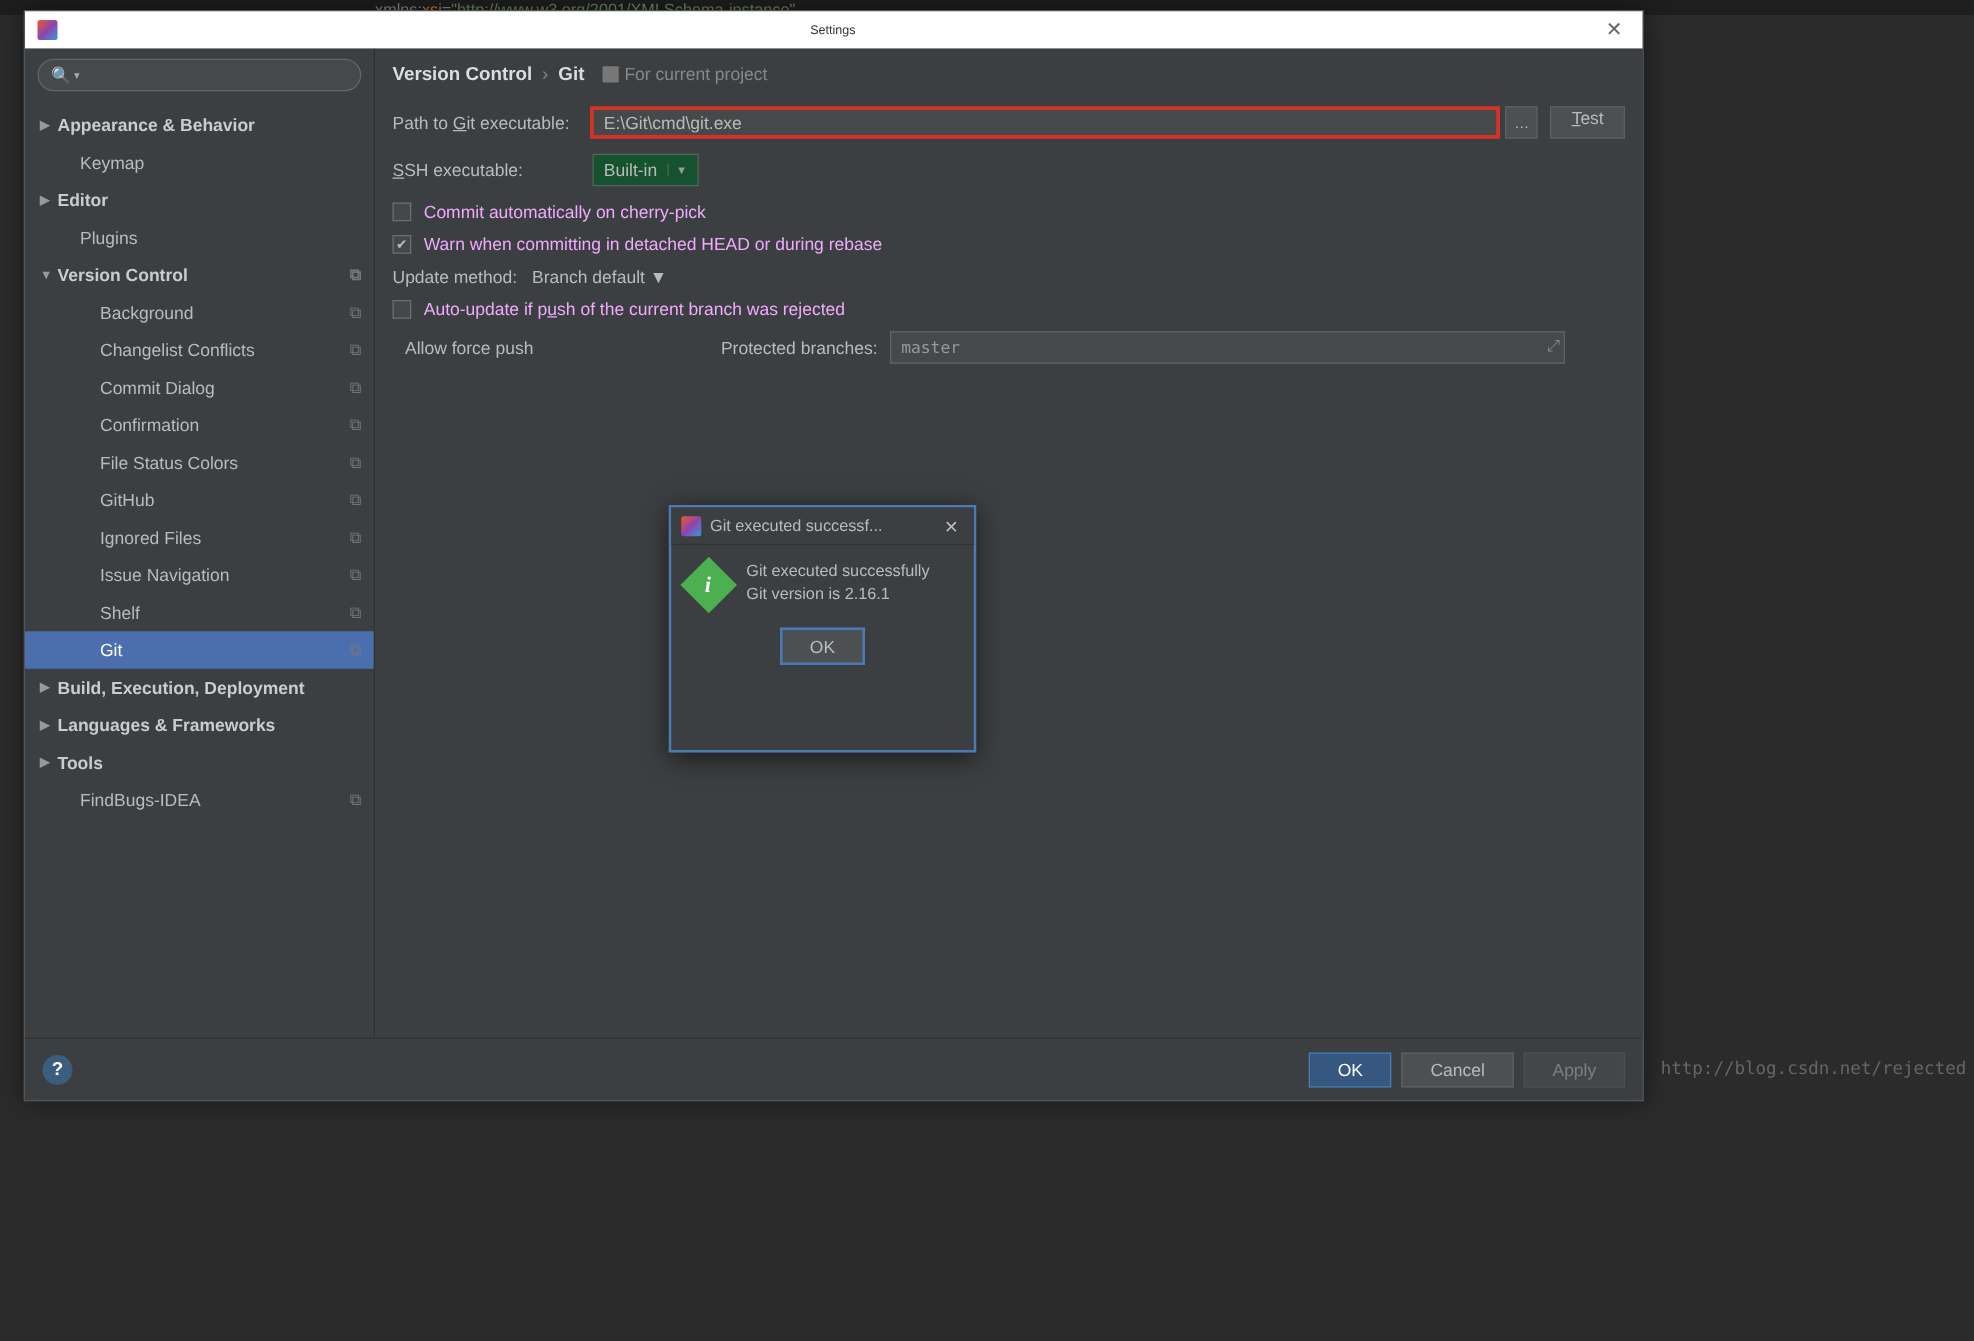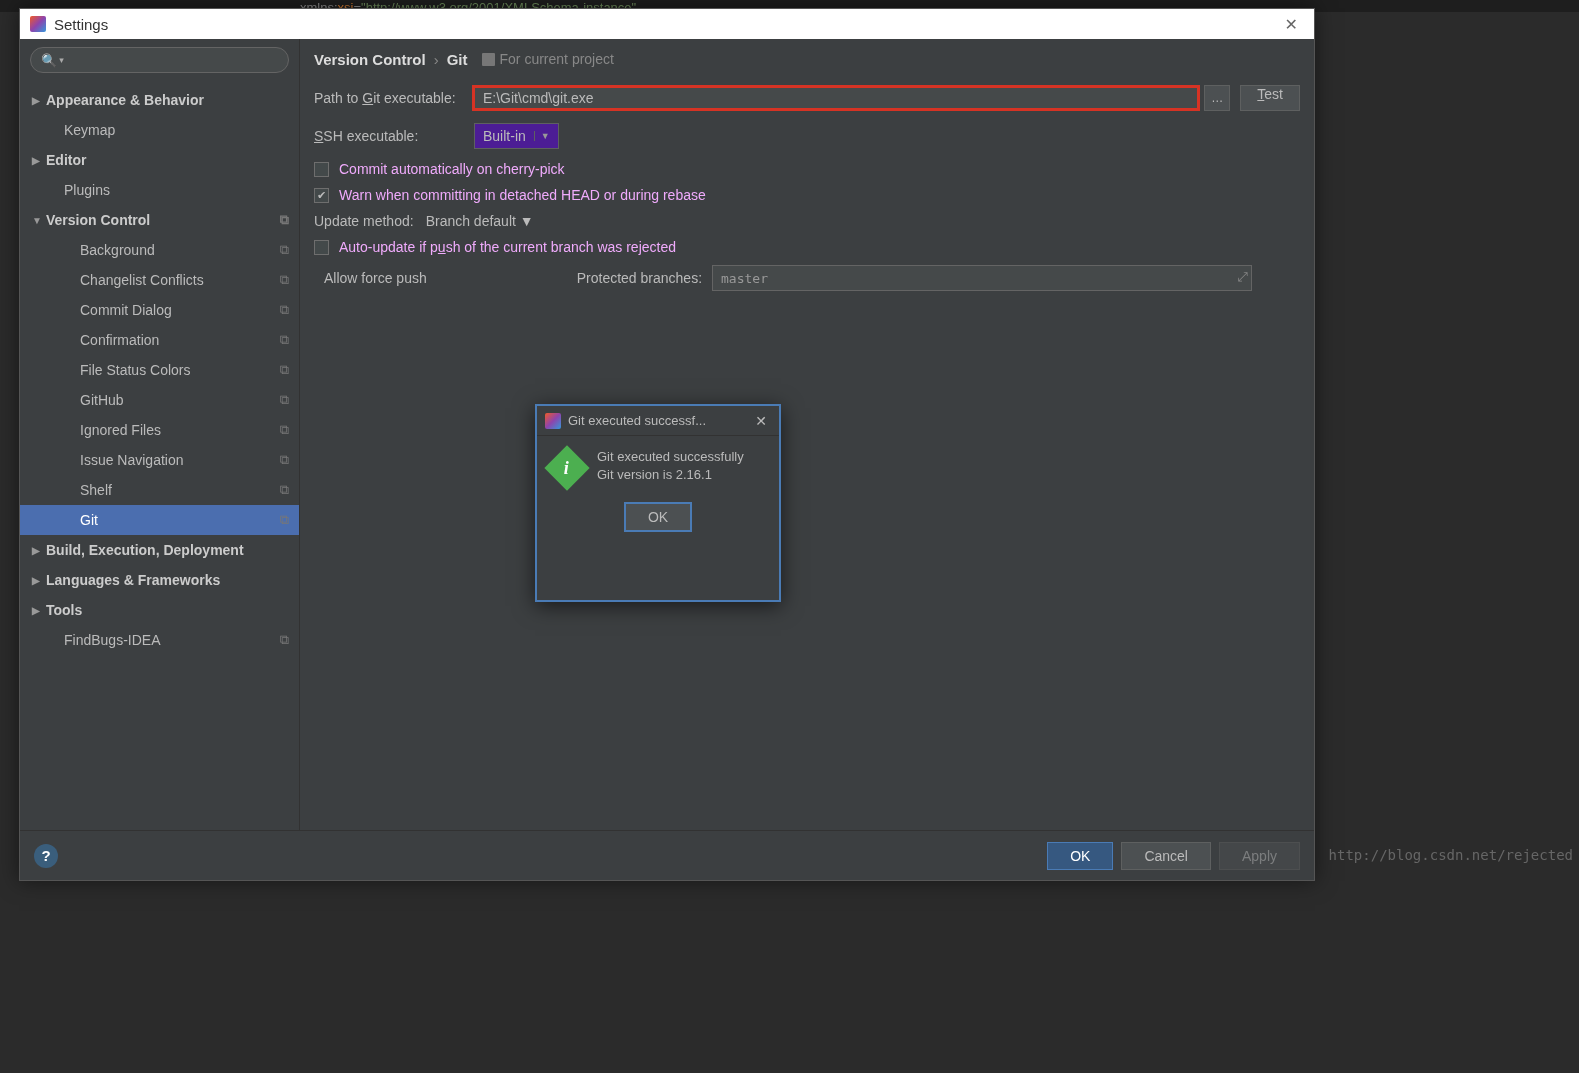--- a/index.html
+++ b/index.html
@@ -7,21 +7,21 @@
 .code-bg { position: absolute; top: 0; left: 0; right: 0; height: 12px; background: #1e1e1e; color: #888; font-family: monospace; font-size: 13px; padding-left: 300px; overflow: hidden; white-space: nowrap; }
 .code-bg .kw { color: #cc7832; }
 .code-bg .str { color: #6a8759; }
 .dialog {
   position: absolute; left: 19px; top: 8px; width: 1296px; height: 873px;
   background: #3c3f41; border: 1px solid #555; box-shadow: 0 0 20px rgba(0,0,0,0.5);
   display: flex; flex-direction: column;
 }
 .titlebar { height: 30px; background: #fff; display: flex; align-items: center; padding: 0 10px; }
 .titlebar .icon { width: 16px; height: 16px; background: linear-gradient(135deg,#f05a28,#8e44ad,#3498db); border-radius: 2px; margin-right: 8px; }
-.titlebar .title { font-size: 15px; color: #333; flex: 1; }
+.titlebar .title { font-size: 10px; color: #333; flex: 1; text-align: center; }
 .titlebar .close { font-size: 16px; color: #666; cursor: pointer; padding: 0 6px; }
 .content { flex: 1; display: flex; background: #3c3f41; }
 .sidebar { width: 280px; background: #3c3f41; border-right: 1px solid #323232; display: flex; flex-direction: column; }
 .search-box { margin: 8px 10px; height: 26px; background: #45494a; border: 1px solid #646464; border-radius: 14px; display: flex; align-items: center; padding: 0 10px; }
 .search-box .mag { color: #aaa; font-size: 13px; }
 .search-box .drop { color: #aaa; font-size: 9px; margin-left: 2px; }
 .tree { flex: 1; padding: 4px 0; overflow: hidden; }
 .tree-item { display: flex; align-items: center; height: 30px; padding-left: 12px; color: #bbb; font-size: 14px; cursor: pointer; position: relative; }
 .tree-item.bold { font-weight: bold; color: #ccc; }
 .tree-item.child { padding-left: 44px; font-weight: normal; color: #bbb; }
@@ -35,21 +35,21 @@
 .breadcrumb .sep { margin: 0 8px; color: #888; }
 .breadcrumb .badge { margin-left: 14px; color: #888; font-size: 14px; display: flex; align-items: center; }
 .breadcrumb .badge .bicon { width: 13px; height: 13px; background: #777; margin-right: 5px; border-radius: 1px; }
 .form { padding: 6px 14px; }
 .row { display: flex; align-items: center; margin-bottom: 12px; font-size: 14px; color: #bbb; }
 .row .label { width: 160px; }
 .row .input { flex: 1; height: 26px; background: #45494a; border: 1px solid #646464; color: #bbb; padding: 0 8px; font-size: 14px; }
 .row .input.highlighted { border: 3px solid #d63324; margin: -2px -2px -2px -2px; }
 .row .browse { width: 26px; height: 26px; background: #4c5052; border: 1px solid #5e6060; margin-left: 6px; color: #bbb; display: flex; align-items: center; justify-content: center; cursor: pointer; font-size: 12px; }
 .row .btn { height: 26px; padding: 0 16px; background: #4c5052; border: 1px solid #5e6060; color: #bbb; margin-left: 10px; cursor: pointer; font-size: 14px; }
-.row .select { height: 26px; background: #4c1d95; border: 1px solid #5e6060; color: #bbb; padding: 0 8px; display: flex; align-items: center; cursor: pointer; font-size: 14px; }
+.row .select { height: 26px; background: #14532d; border: 1px solid #5e6060; color: #bbb; padding: 0 8px; display: flex; align-items: center; cursor: pointer; font-size: 14px; }
 .row .select .sarrow { margin-left: 8px; font-size: 9px; color: #999; border-left: 1px solid #5e6060; padding-left: 6px; }
 .checkrow { display: flex; align-items: center; margin: 10px 0 10px 0; font-size: 14px; color: #f0abfc; }
 .checkrow .cb { width: 15px; height: 15px; background: #43494a; border: 1px solid #6e6e6e; margin-right: 10px; display: flex; align-items: center; justify-content: center; font-size: 11px; color: #bbb; }
 .checkrow .cb.checked::after { content: '✔'; }
 .row2 { display: flex; align-items: center; margin: 10px 0; font-size: 14px; color: #bbb; }
 .row2 .label2 { margin-right: 12px; }
 .row2 .plabel { margin-left: auto; margin-right: 10px; }
 .row2 .pinput { width: 540px; height: 26px; background: #45494a; border: 1px solid #646464; color: #999; padding: 0 8px; font-family: monospace; font-size: 13px; position: relative; }
 .row2 .expand { position: absolute; right: 4px; top: 4px; color: #888; font-size: 13px; }
 .footer { height: 50px; border-top: 1px solid #323232; display: flex; align-items: center; padding: 0 14px; }

